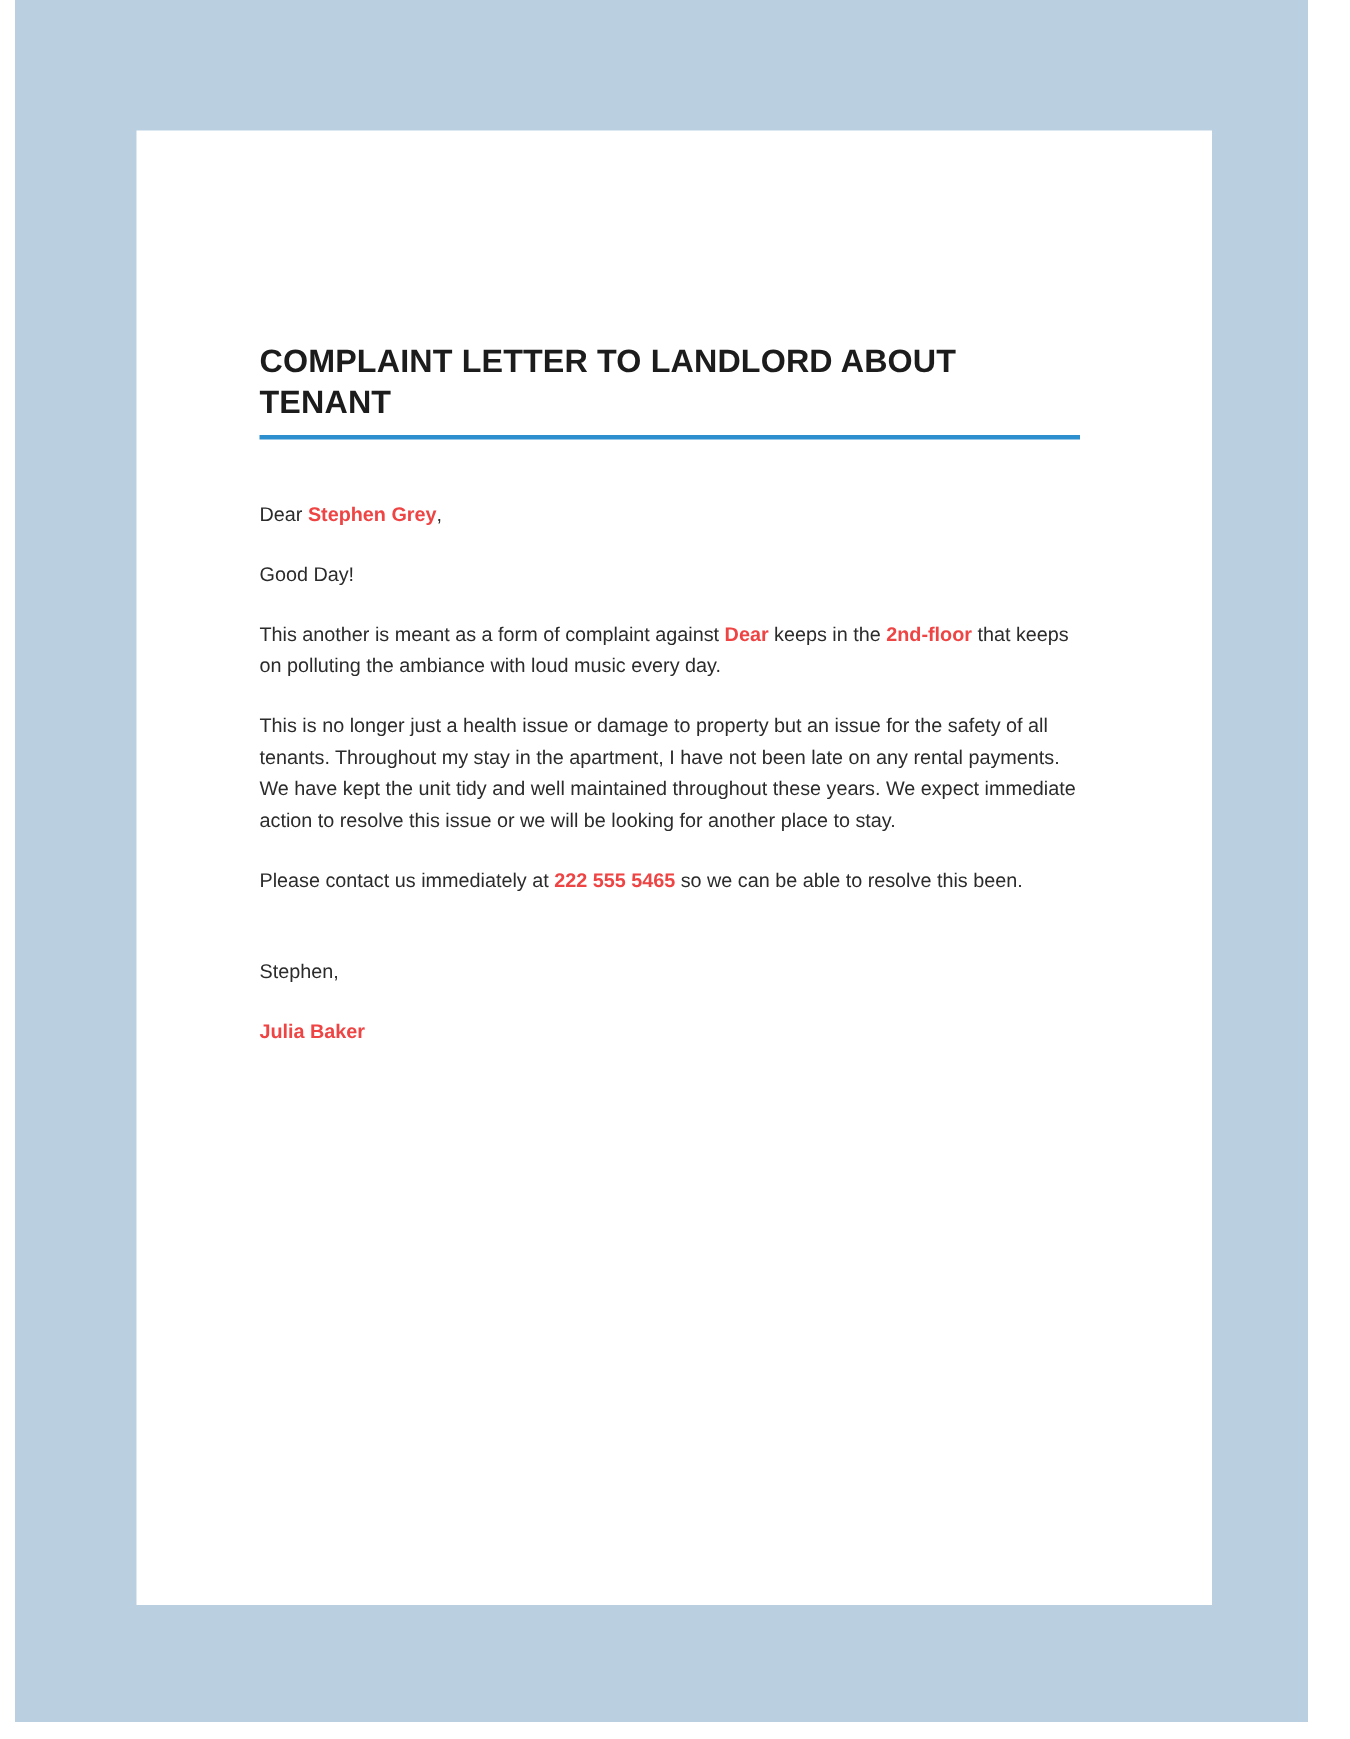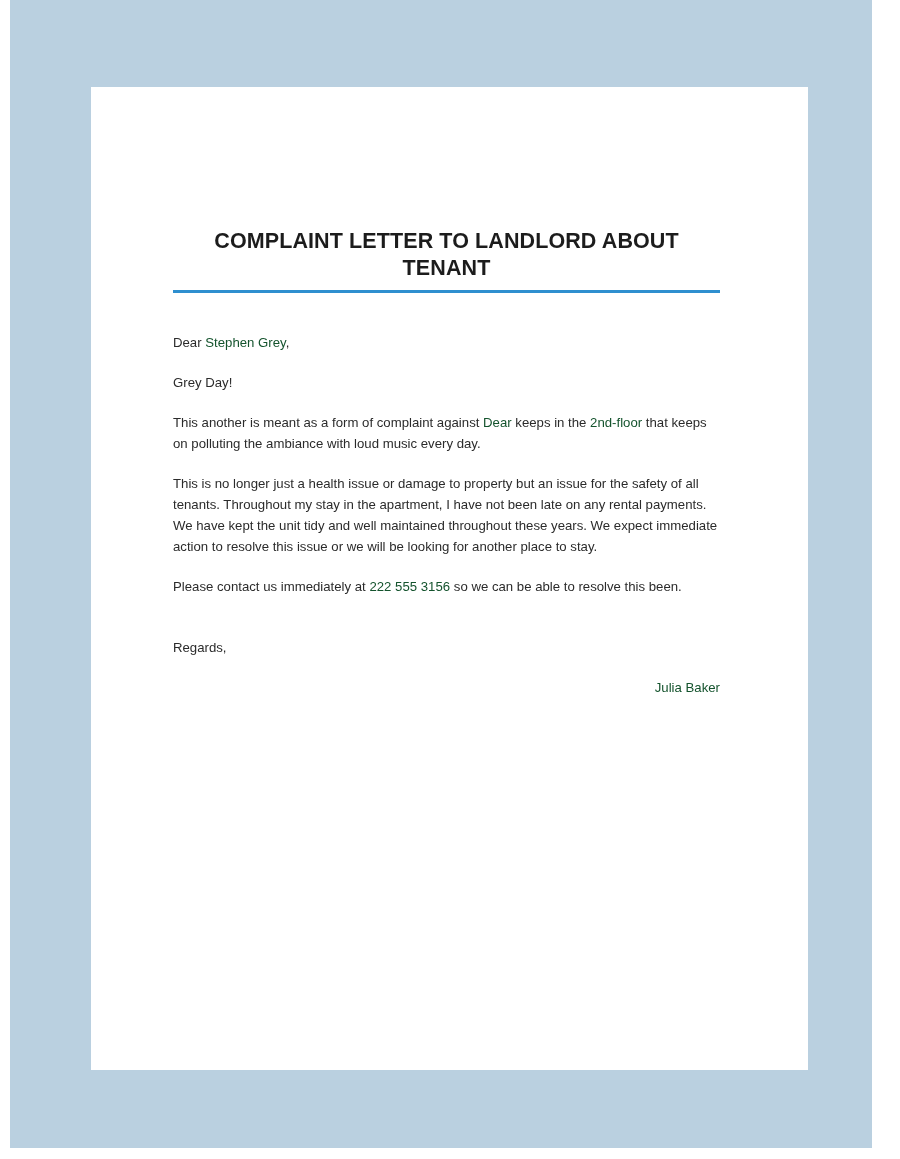--- a/index.html
+++ b/index.html
@@ -40,21 +40,21 @@
     left: 82px;      
     top: 0;
     width: 547px;    
   }
 
   .letter-title {
     position: absolute;
     top: 141px;      
     left: 0;
     width: 547px;
-    text-align: center;
+    text-align: left;
     font-size: 21.5px;
     font-weight: bold;
     letter-spacing: 0.1px;
     color: #1c1c1c;
     line-height: 1.25;
   }
 
   .title-rule {
     position: absolute;
     top: 203px;      
@@ -75,51 +75,50 @@
   }
 
   .para {
     margin: 0 0 19px 0;
   }
   .para.gap-before-sign {
     margin-top: 40px;
   }
   .para:last-child {
     margin-bottom: 0;
-    text-align: right;
   }
 
   b, .bold {
-    font-weight: normal;
-    color: #14532d;
+    font-weight: bold;
+    color: #ef4444;
   }
 </style>
 </head>
 <body>
 
 <div class="backdrop"></div>
 
 <div class="page">
   <div class="content">
 
     <div class="letter-title">COMPLAINT LETTER TO LANDLORD ABOUT TENANT</div>
 
     <div class="title-rule"></div>
 
     <div class="body-block">
 
       <p class="para"><span>Dear </span><b>Stephen Grey</b><span>,</span></p>
 
-      <p class="para">Grey Day!</p>
+      <p class="para">Good Day!</p>
 
       <p class="para"><span>This another is meant as a form of complaint against </span><b>Dear</b><span> keeps in the </span><b>2nd-floor</b><span> that keeps on polluting the ambiance with loud music every day.</span></p>
 
       <p class="para">This is no longer just a health issue or damage to property but an issue for the safety of all tenants. Throughout my stay in the apartment, I have not been late on any rental payments. We have kept the unit tidy and well maintained throughout these years. We expect immediate action to resolve this issue or we will be looking for another place to stay.</p>
 
-      <p class="para"><span>Please contact us immediately at </span><b>222 555 3156</b><span> so we can be able to resolve this been.</span></p>
+      <p class="para"><span>Please contact us immediately at </span><b>222 555 5465</b><span> so we can be able to resolve this been.</span></p>
 
-      <p class="para gap-before-sign">Regards,</p>
+      <p class="para gap-before-sign">Stephen,</p>
 
       <p class="para bold">Julia Baker</p>
 
     </div>
   </div>
 </div>
 
 </body></html>

